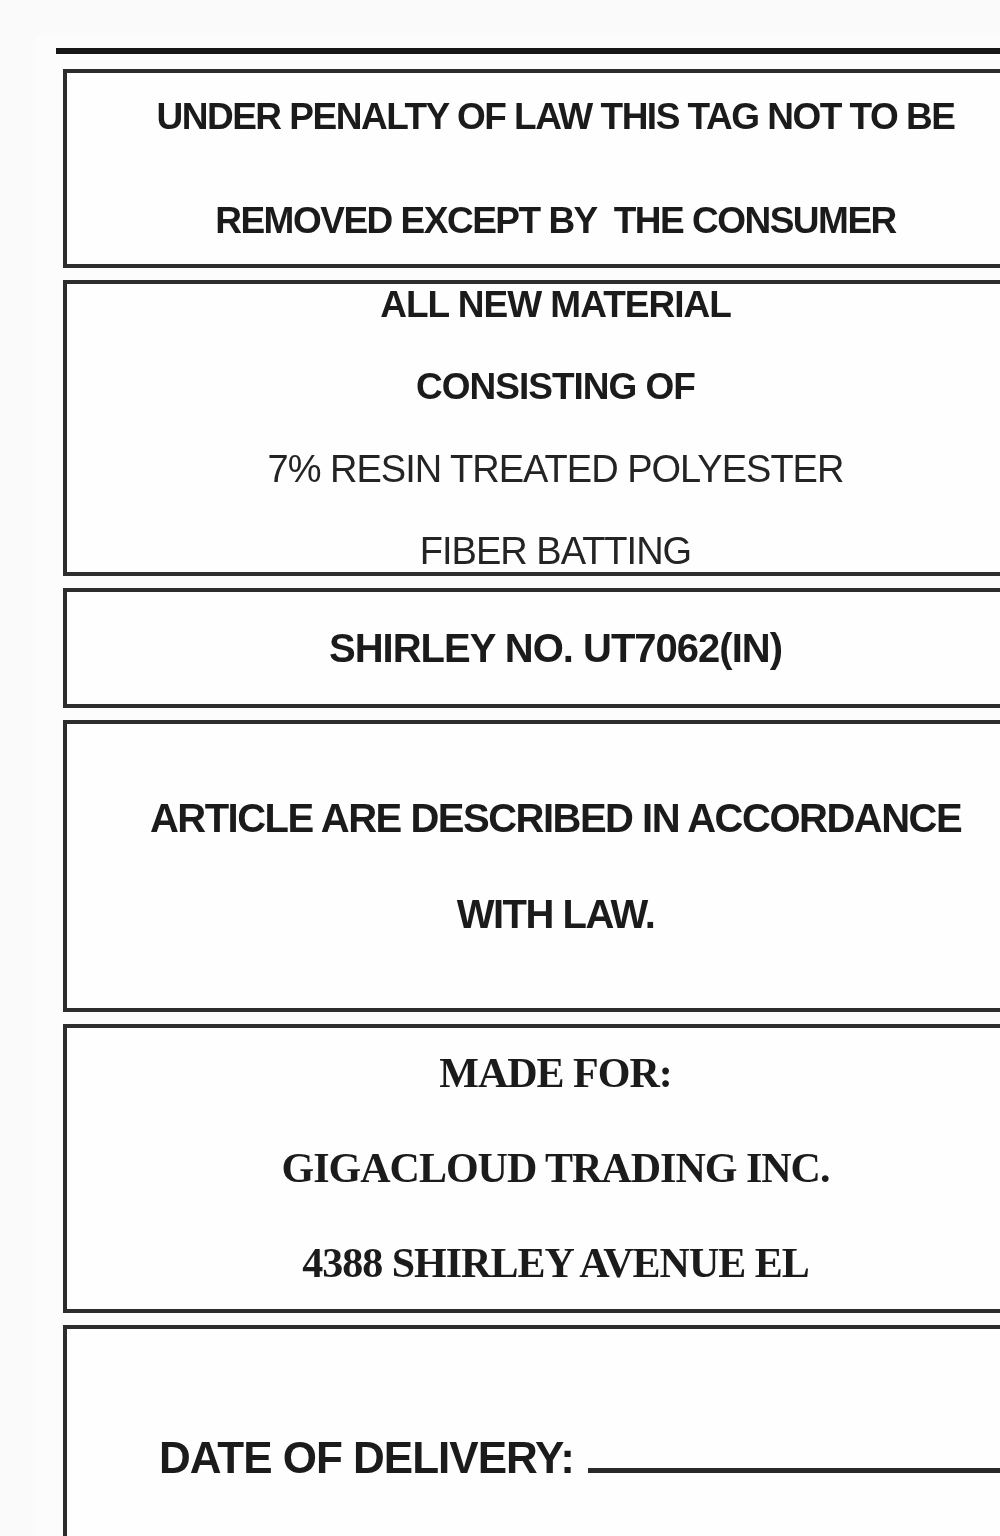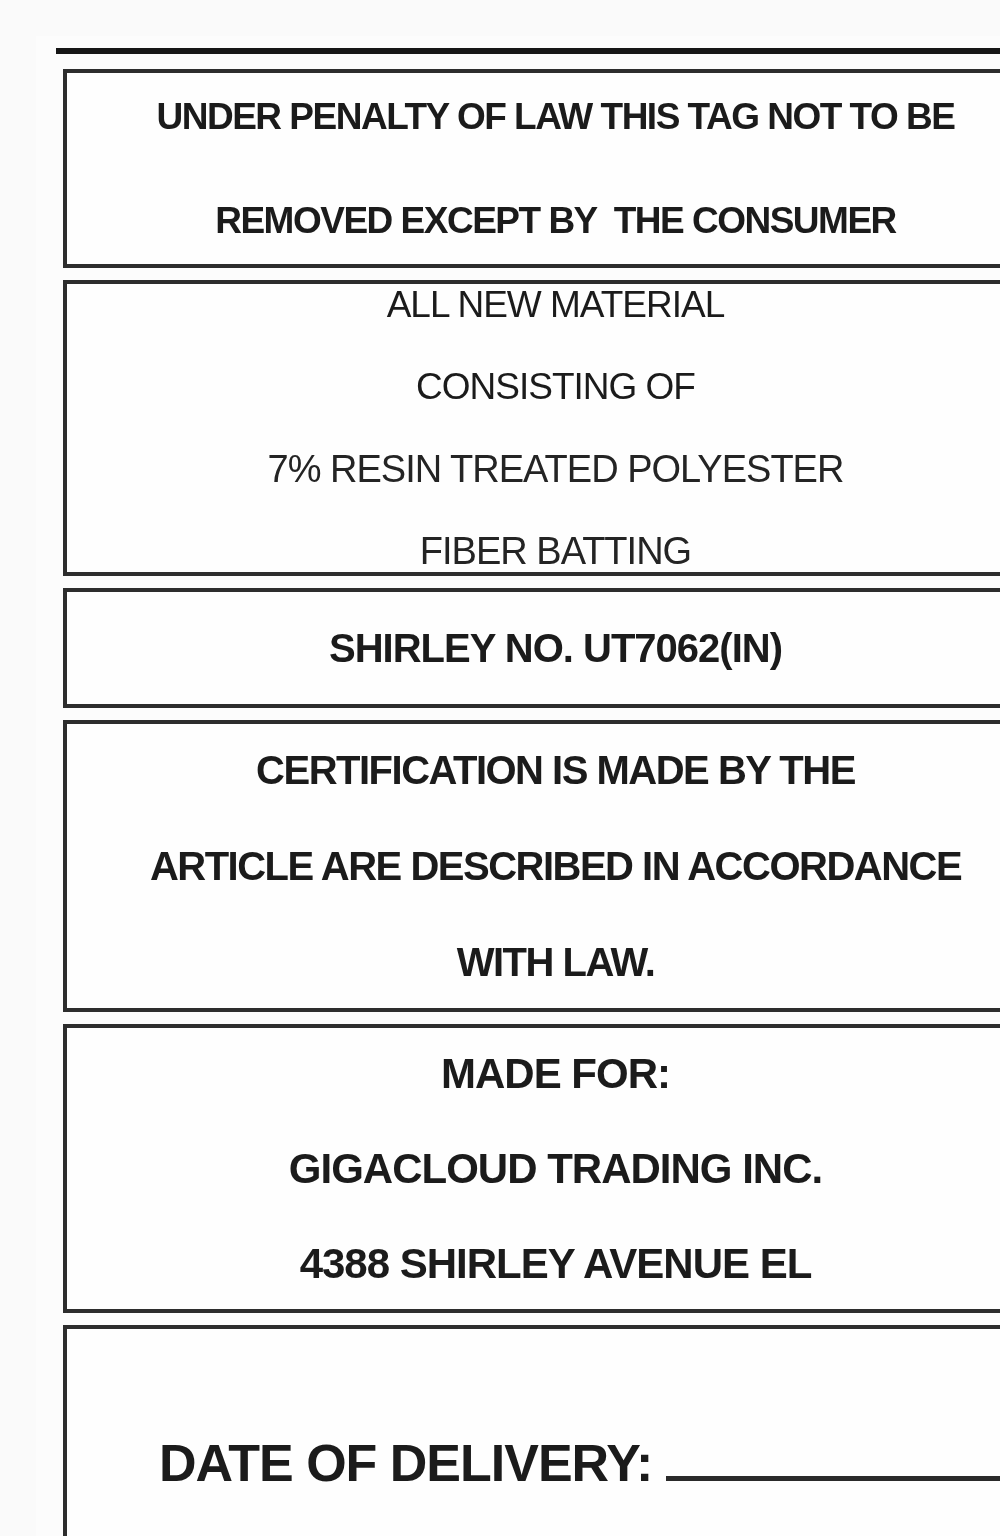--- a/index.html
+++ b/index.html
@@ -42,48 +42,48 @@
 
   
   .sec-penalty { height: 199px; }
   .sec-penalty .line {
     font-size: 37px; font-weight: bold; letter-spacing: -1.5px; line-height: 80px;
   }
 
   
   .sec-materials { height: 296px; }
   .sec-materials .line { line-height: 58px; }
-  .sec-materials .title { font-size: 37px; font-weight: normal; letter-spacing: -1px; }
+  .sec-materials .title { font-size: 37px; font-weight: bold; letter-spacing: -1px; }
   .sec-materials .item  { font-size: 38px; font-weight: normal; letter-spacing: -1px; color: #242424; }
 
   
   .sec-registry { height: 120px; }
   .sec-registry .line { font-size: 40px; font-weight: bold; letter-spacing: -1px; }
 
   
   .sec-cert { height: 292px; }
   .sec-cert .line { font-size: 40px; font-weight: bold; letter-spacing: -1.5px; line-height: 72px; }
 
   
   .sec-madefor { height: 289px; }
-  .sec-madefor .line { font-size: 42px; font-weight: bold; letter-spacing: -1px; line-height: 71px; }
+  .sec-madefor .line { font-size: 42px; font-weight: bold; letter-spacing: -1px; line-height: 71px; font-family: Liberation Serif, serif; }
 
   
   .sec-delivery {
     height: 294px;
     justify-content: flex-start;
     align-items: stretch;
   }
   .delivery-row {
     margin-top: 92px;
     padding-left: 68px;
     display: flex;
     align-items: baseline;
   }
-  .delivery-label { font-size: 52px; font-weight: bold; letter-spacing: -1px; white-space: pre; }
+  .delivery-label { font-size: 44px; font-weight: bold; letter-spacing: -1px; white-space: pre; }
   .delivery-blank {
     display: inline-block;
     width: 423px;
     border-bottom: 5px solid #2a2a2a;
     height: 40px;
     margin-left: 2px;
   }
   .made-in-row { margin-top: 26px; text-align: center; }
   .made-in-row .line { display: inline-block; font-size: 29px; font-weight: bold; letter-spacing: -1px; margin-left: 30px; }
 </style>
@@ -108,21 +108,20 @@
       <div class="line title">CONSISTING OF</div>
       <div class="line item">7% RESIN TREATED POLYESTER</div>
       <div class="line item">FIBER BATTING</div>
     </div>
 
     <div class="box sec-registry">
       <div class="line">SHIRLEY NO. UT7062(IN)</div>
     </div>
 
     <div class="box sec-cert">
-      <div class="line">CERTIFICATION IS MADE BY THE</div>
       <div class="line">ARTICLE ARE DESCRIBED IN ACCORDANCE</div>
       <div class="line">WITH LAW.</div>
     </div>
 
     <div class="box sec-madefor">
       <div class="line">MADE FOR:</div>
       <div class="line">GIGACLOUD TRADING INC.</div>
       <div class="line">4388 SHIRLEY AVENUE EL</div>
     </div>
 

